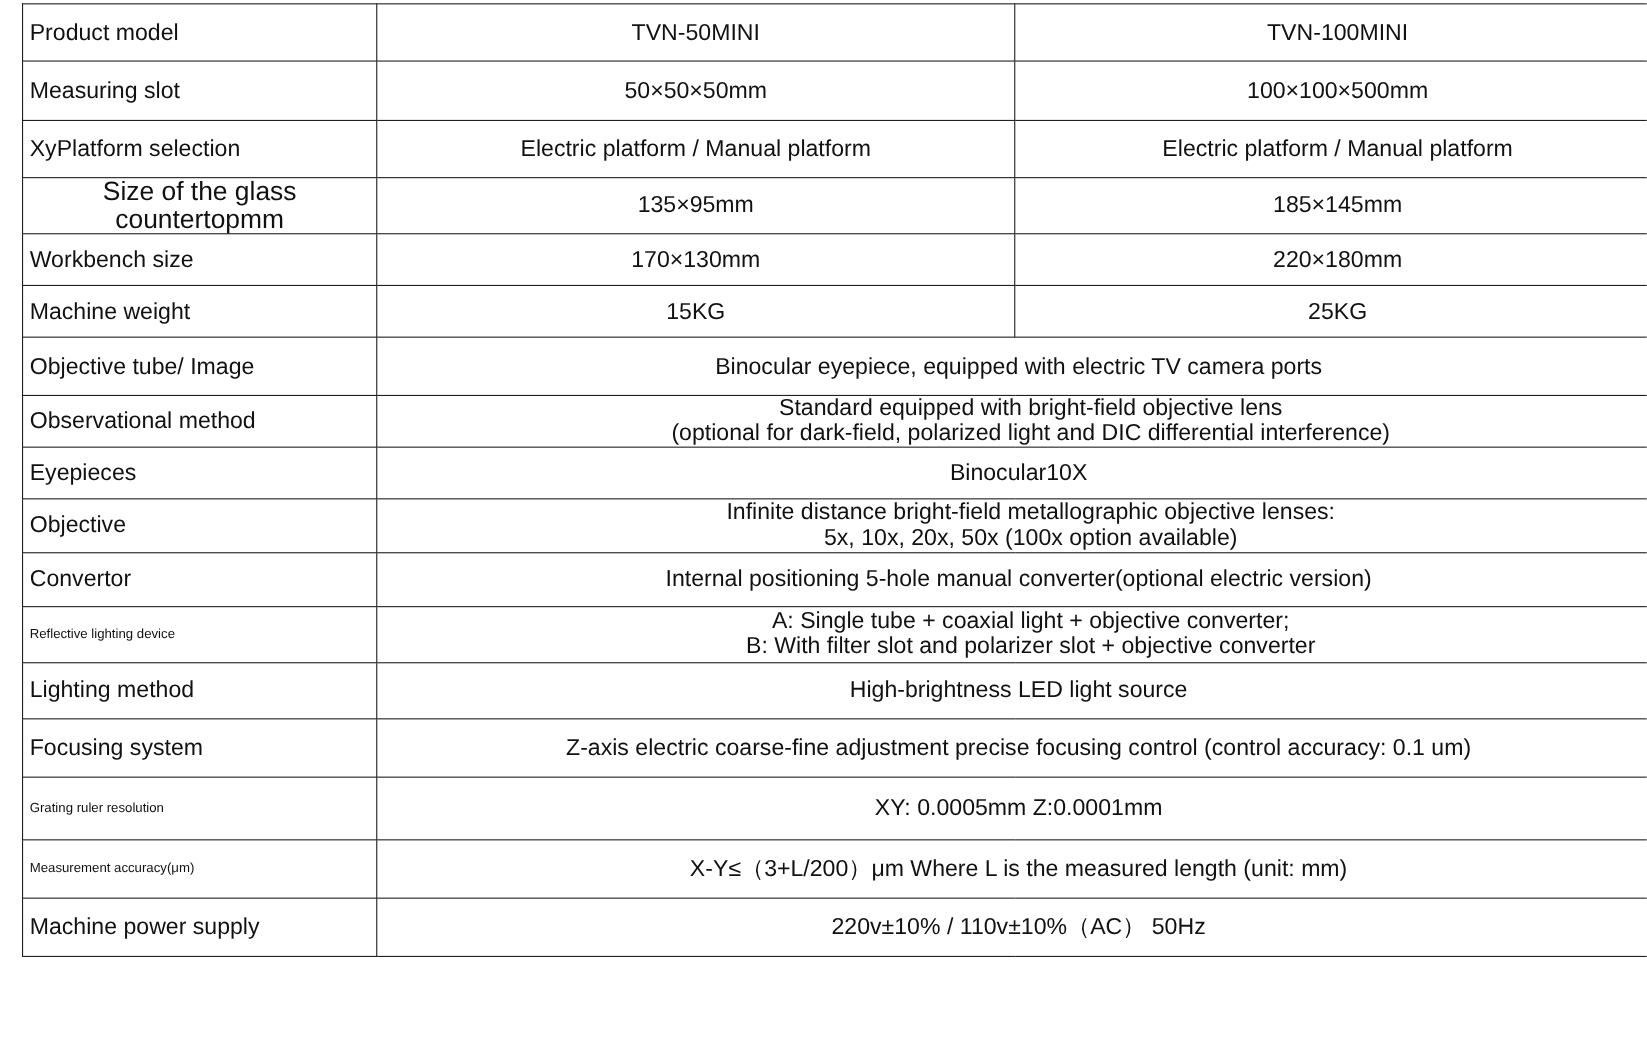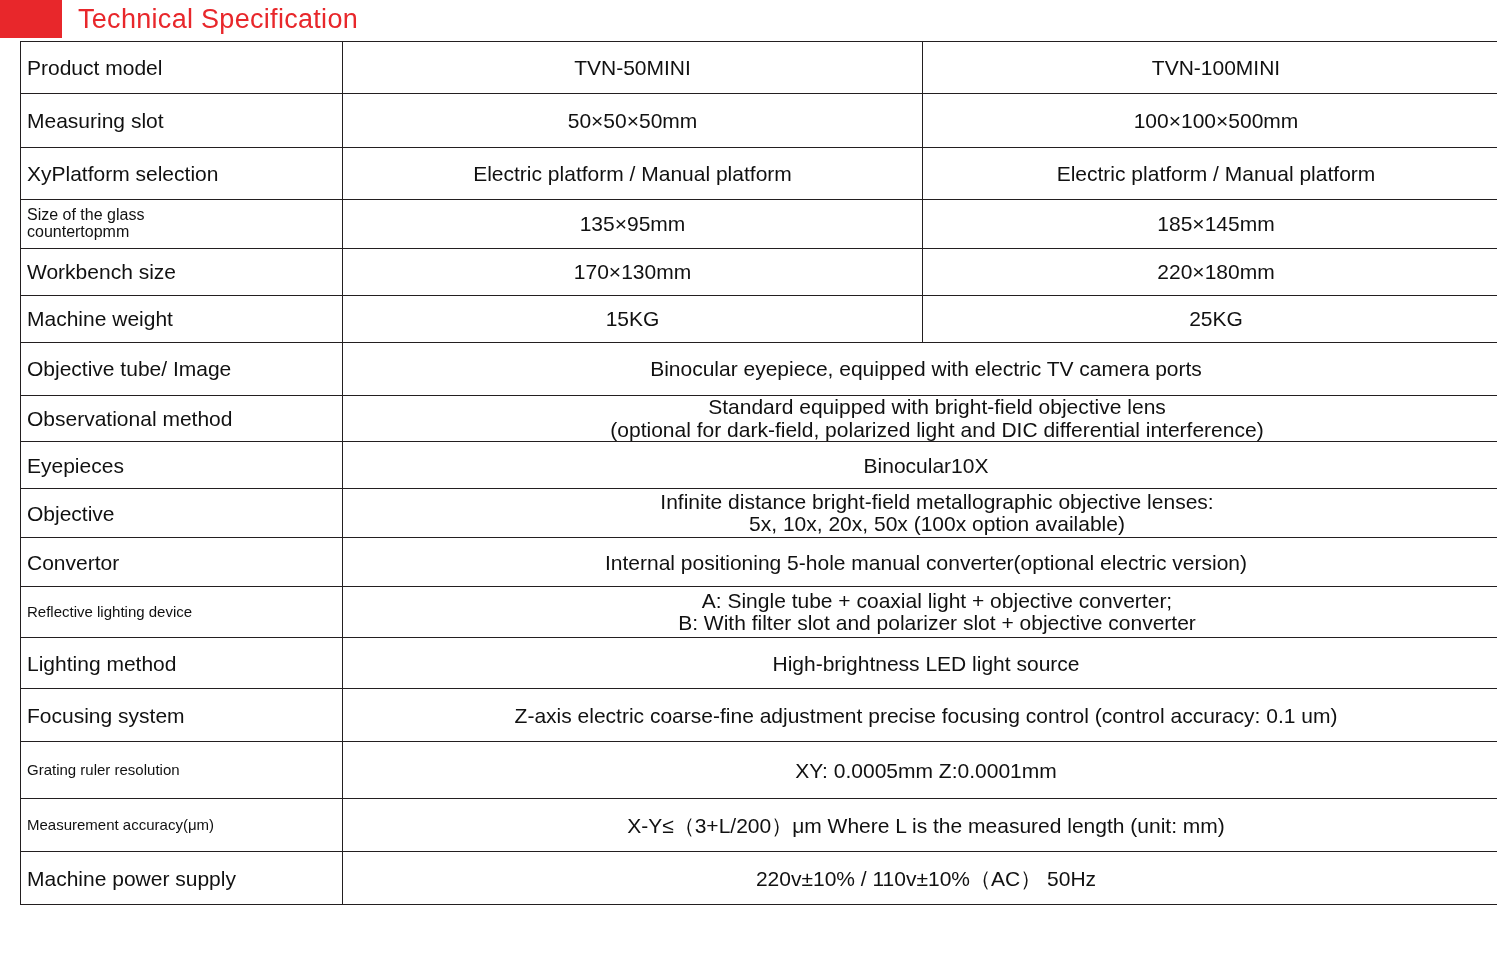--- a/index.html
+++ b/index.html
@@ -59,26 +59,27 @@
     vertical-align: middle;
     line-height: 1.12;
   }
   td.label {
     font-size: 21px;
     text-align: left;
     padding-left: 14px;
     white-space: nowrap;
   }
   td.label.small {
-    font-size: 15px;
+    font-size: 12px;
   }
   td.label.two-line {
-    font-size: 16px;
+    font-size: 24px;
     white-space: normal;
     line-height: 1.05;
+    text-align: center;
   }
   td.val {
     font-size: 21px;
     text-align: center;
     white-space: normal;
   }
   td.val.multi {
     line-height: 1.08;
     padding-left: 28px;
   }
@@ -100,24 +101,20 @@
   .r16 { height: 57px; }
   .r17 { height: 53px; }
   .r18 { height: 53px; }
   .nowrap { white-space: nowrap; }
 </style>
 </head>
 <body>
 
 <div class="page">
 
-  <div class="header">
-    <div class="header-swatch"></div>
-    <div class="header-title">Technical Specification</div>
-  </div>
 
   <table class="spec">
     <colgroup>
       <col class="c-label">
       <col class="c-a">
       <col class="c-b">
     </colgroup>
     <tbody>
       <tr class="r1">
         <td class="label">Product model</td>

